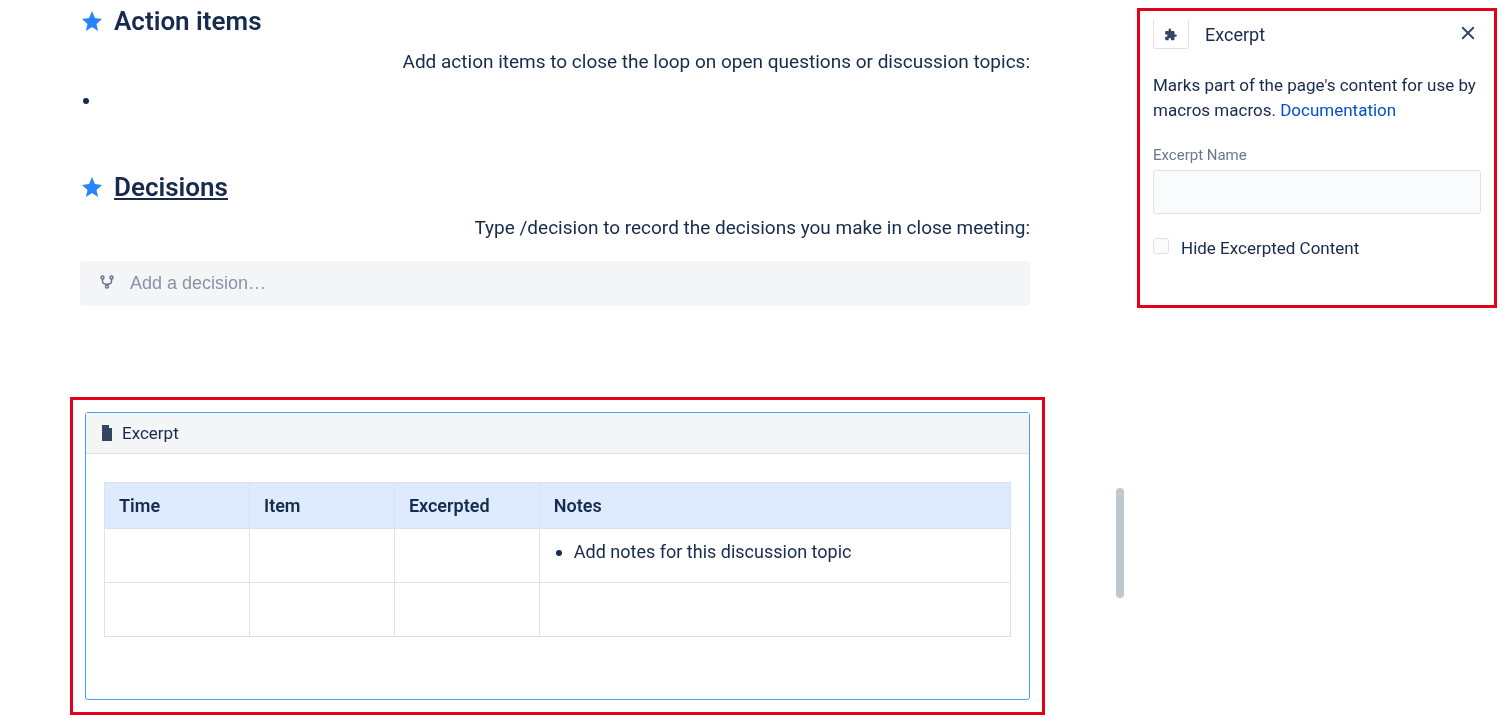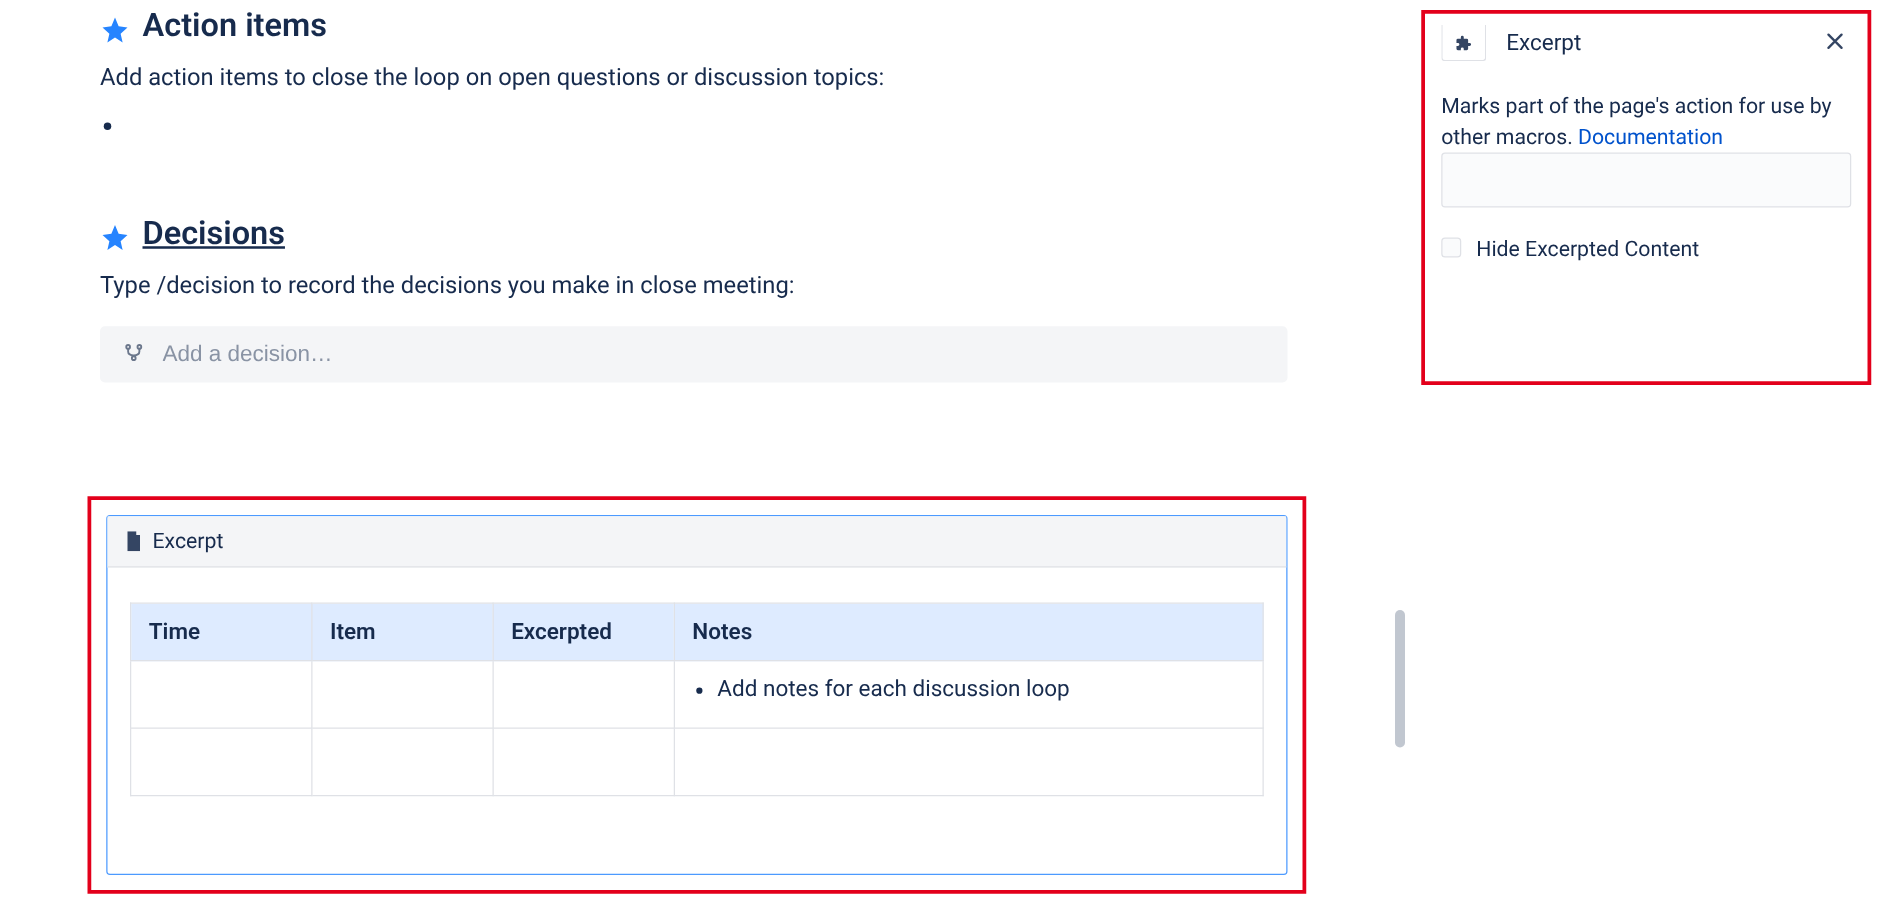--- a/index.html
+++ b/index.html
@@ -13,35 +13,36 @@
   position: relative;
 }
 .main {
   position: absolute;
   left: 80px;
   top: 6px;
   width: 950px;
 }
 .section-header {
   display: flex;
-  align-items: flex-end;
+  align-items: center;
   gap: 10px;
   margin-top: 0;
 }
 .section-header.second { margin-top: 60px; text-decoration: underline; }
 .star-icon { width: 24px; height: 24px; color: #2684ff; flex: 0 0 auto; }
 .section-title {
   font-size: 26px;
   font-weight: 600;
   color: #172b4d;
 }
 .section-desc {
   margin-top: 14px;
   font-size: 19px;
   color: #172b4d;
+  text-align: right;
 }
 .bullet-list {
   margin-top: 16px;
   padding-left: 22px;
 }
 .bullet-list li { font-size: 19px; list-style: disc; }
 .decision-input-wrap {
   margin-top: 22px;
   background: #f4f5f7;
   border-radius: 4px;
@@ -267,21 +268,21 @@
             <th>Notes</th>
           </tr>
         </thead>
         <tbody>
           <tr>
             <td></td>
             <td></td>
             <td></td>
             <td class="note-cell">
               <ul>
-                  <li>Add notes for each discussion loop</li>
+                  <li>Add notes for this discussion topic</li>
                 </ul>
             </td>
           </tr>
           <tr>
             <td></td>
             <td></td>
             <td></td>
             <td></td>
           </tr>
         </tbody>
@@ -302,20 +303,21 @@
         </svg>
     </div>
     <span class="side-title">Excerpt</span>
     <button class="close-btn">
       <svg class="close-icon" viewBox="0 0 24 24" fill="none" stroke="currentColor" stroke-width="2.5">
           <path d="M5 5l14 14M19 5L5 19" stroke-linecap="round"></path>
         </svg>
     </button>
   </div>
   <p class="side-desc">
-    <span>Marks part of the page's action for use by other macros. </span><a href="#">Documentation</a>
+    <span>Marks part of the page's content for use by macros macros. </span><a href="#">Documentation</a>
   </p>
+  <label class="form-label">Excerpt Name</label>
   <input class="form-input" type="text" value="" style="">
   <div class="checkbox-row">
     <div class="checkbox"></div>
     <span class="checkbox-label">Hide Excerpted Content</span>
   </div>
 </div>
 
 </body></html>

